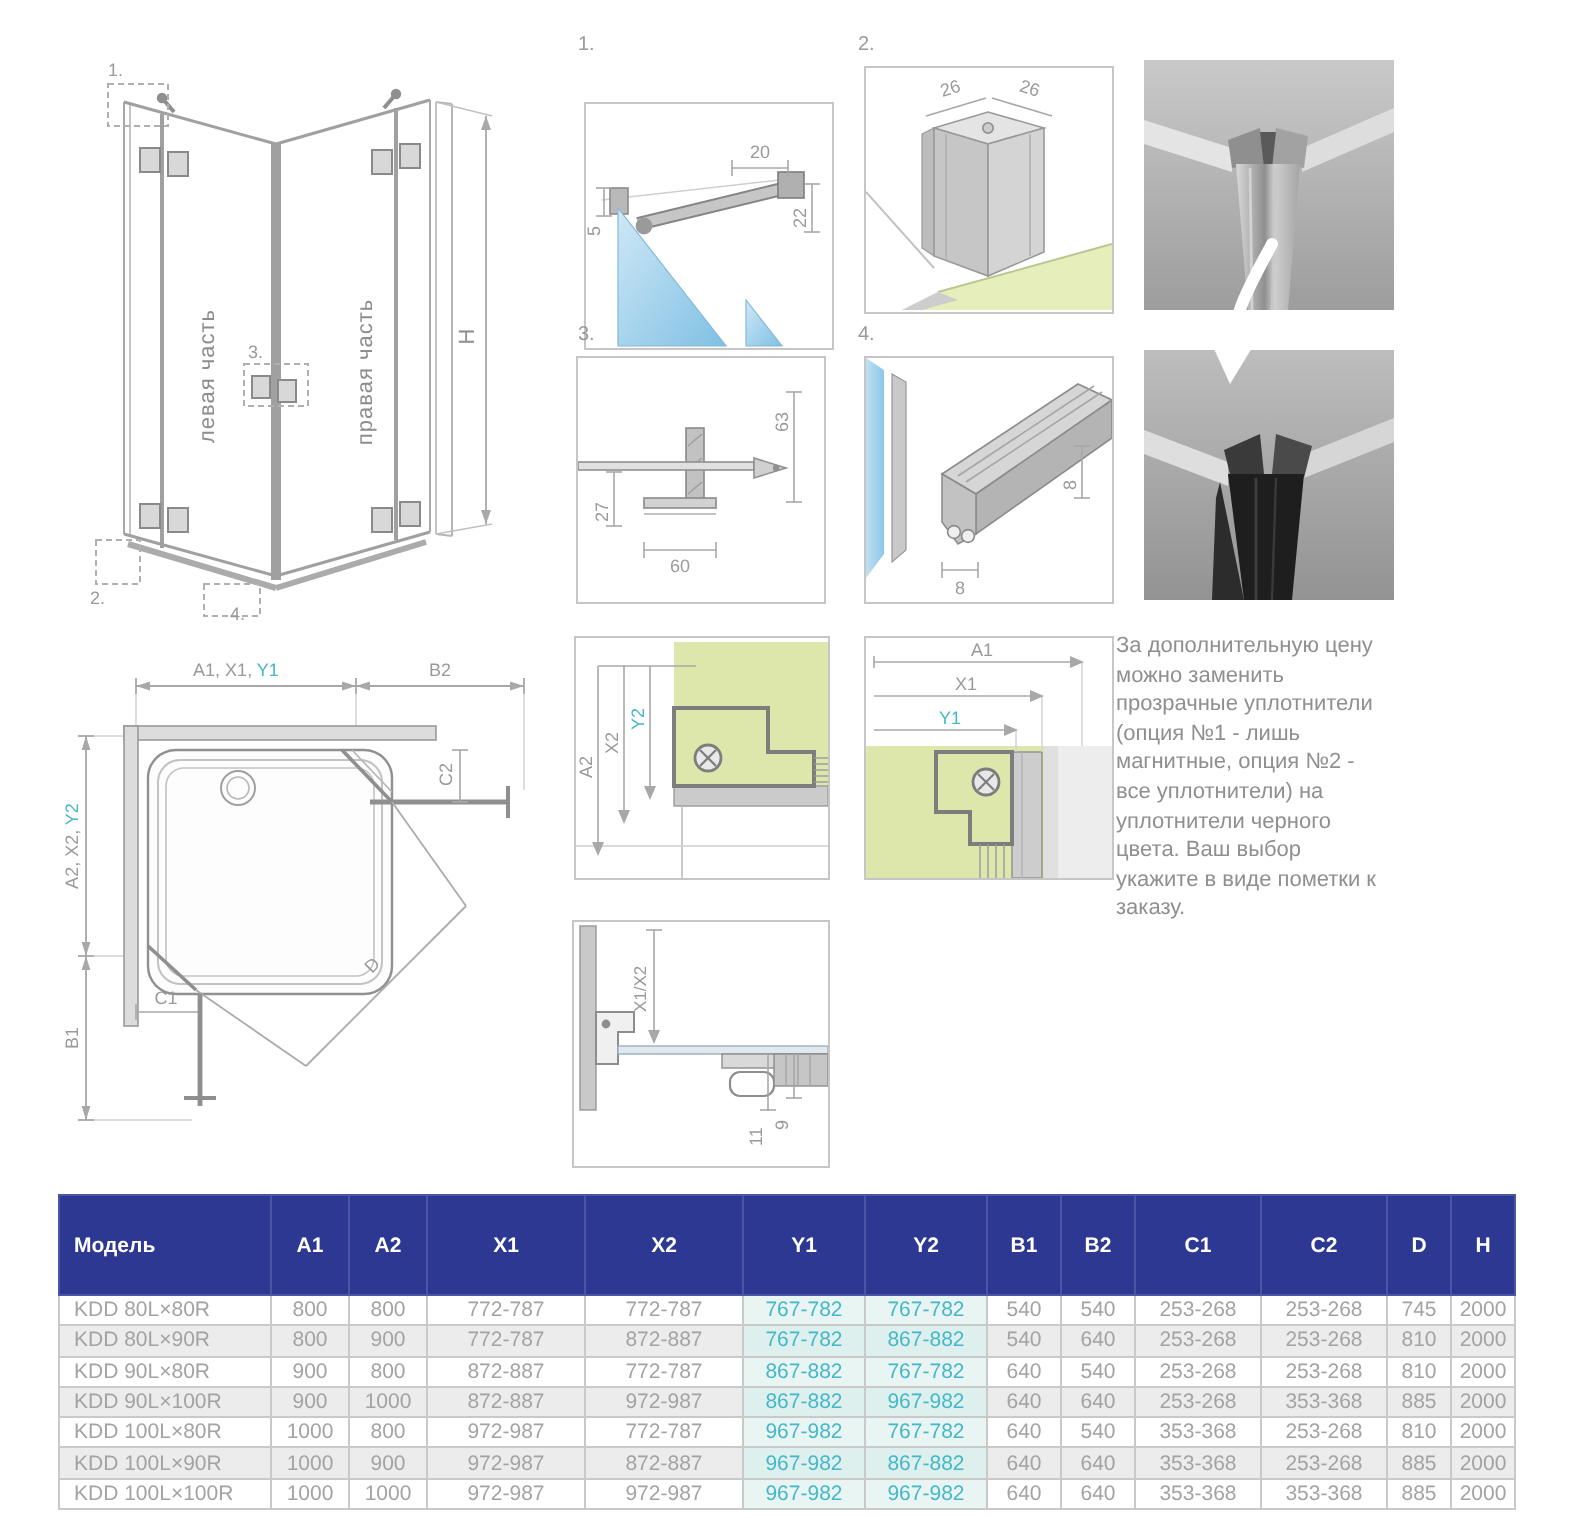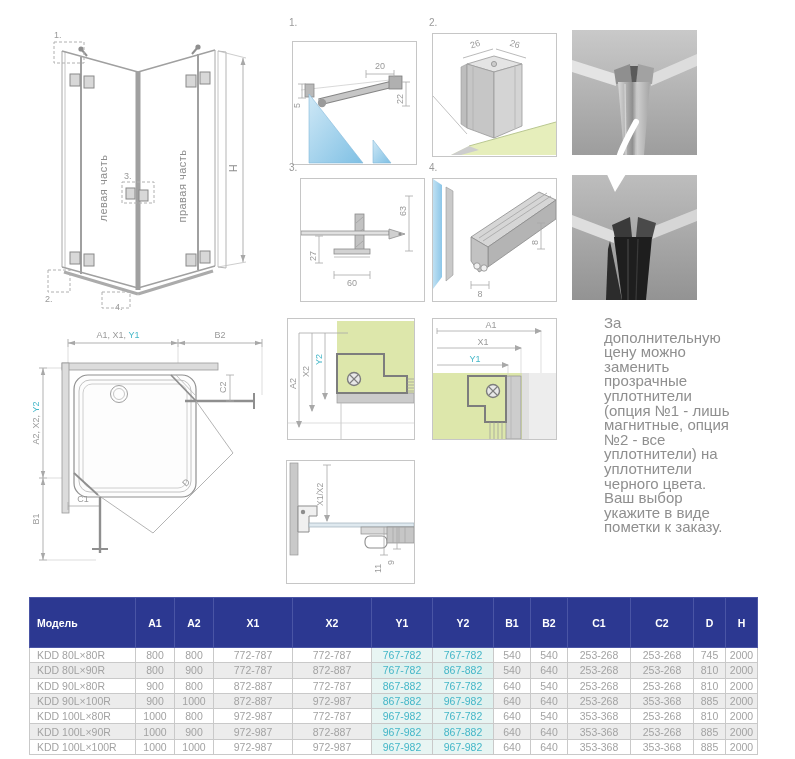--- a/index.html
+++ b/index.html
@@ -7,21 +7,21 @@
   .page { position:relative; width:795px; height:759px; background:#fff; overflow:hidden;
           font-family:"Liberation Sans", sans-serif; }
   svg { display:block; }
   svg text { font-family:"Liberation Sans", sans-serif; font-size:9px; fill:#9a9a9a; }
   svg text.big { font-size:11px; letter-spacing:0.5px; fill:#8d8d8d; }
   svg text.accent, .accent { fill:var(--accent); color:var(--accent); }
   .abs { position:absolute; }
   .dnum { position:absolute; font-size:10px; color:#9a9a9a; }
   .dbox { position:absolute; border:1px solid #c6c6c6; background:#fff; }
   .photo { position:absolute; width:125px; height:125px; }
-  .note { position:absolute; left:604px; top:316px; width:136px; font-size:15px;
+  .note { position:absolute; left:558px; top:316px; width:136px; font-size:11px;
           line-height:14.6px; color:#8f8f8f; }
   table.spec { position:absolute; left:29px; top:597px; border-collapse:collapse;
                table-layout:fixed; background:#fff; border:1px solid #b0b0b0; }
   table.spec th { background:var(--header-bg); color:#fff; font-weight:bold; font-size:10.5px;
                   height:17px; border:1px solid #4a55a5; padding:16px 2px; text-align:center; }
   table.spec td { font-size:10.5px; color:#a3a3a3; text-align:center; height:14.3px;
                   border:1px solid #c9c9c9; padding:0 1px; white-space:nowrap; overflow:hidden; }
   table.spec th.model, table.spec td.model { text-align:left; padding-left:7px; }
   table.spec tbody tr:nth-child(even) td { background:#ececec; }
   table.spec td.hl { color:var(--accent); background:#e8f5f3; }
@@ -88,21 +88,21 @@
     <text x="14" y="20">1.</text>
     <text x="5" y="284">2.</text>
     <text x="84" y="161">3.</text>
     <text x="75" y="292">4.</text>
 
     <text class="big" transform="translate(67,170) rotate(-90)" text-anchor="middle">левая часть</text>
     <text class="big" transform="translate(146,168) rotate(-90)" text-anchor="middle">правая часть</text>
   </svg>
 
   <span class="dnum" style="left:289px;top:17px">1.</span>
-  <div class="dbox" style="left:292px;top:41px;width:123px;height:122px">
+  <div class="dbox" style="left:292px;top:51px;width:123px;height:122px">
   <svg width="123" height="122" viewBox="0 0 123 122">
     <defs>
       <linearGradient id="g1" x1="0" y1="0" x2="1" y2="1">
         <stop offset="0" stop-color="#cfe8f6"></stop>
             <stop offset="1" stop-color="#7fc0e4"></stop>
       </linearGradient>
     </defs>
     <line x1="8" y1="48" x2="106" y2="37" stroke="#cfcfcf" stroke-width="0.8"></line>
     <rect x="12" y="42" width="9" height="13" fill="#b9b9b9" stroke="#8b8b8b" stroke-width="0.8"></rect>
     <polygon points="16,52 16,121 70,121" fill="url(#g1)" stroke="#85b9da" stroke-width="0.6"></polygon>
@@ -141,21 +141,21 @@
     <line x1="40" y1="33" x2="40" y2="96" stroke="#aeaeae" stroke-width="0.7"></line>
     <line x1="82" y1="33" x2="82" y2="94" stroke="#aeaeae" stroke-width="0.7"></line>
     <line x1="30" y1="24" x2="60" y2="15" stroke="#a8a8a8" stroke-width="0.8"></line>
     <line x1="63" y1="15" x2="93" y2="24" stroke="#a8a8a8" stroke-width="0.8"></line>
     <text transform="translate(43,13) rotate(-17)" text-anchor="middle">26</text>
     <text transform="translate(81,13) rotate(17)" text-anchor="middle">26</text>
   </svg>
   </div>
 
   <span class="dnum" style="left:289px;top:162px">3.</span>
-  <div class="dbox" style="left:300px;top:178px;width:123px;height:122px">
+  <div class="dbox" style="left:288px;top:178px;width:123px;height:122px">
   <svg width="123" height="122" viewBox="0 0 123 122">
     <rect x="54" y="35" width="9" height="37" fill="#c2c2c2" stroke="#8a8a8a" stroke-width="0.8"></rect>
     <line x1="55" y1="44" x2="62" y2="38" stroke="#9d9d9d" stroke-width="0.7"></line>
     <line x1="55" y1="56" x2="62" y2="50" stroke="#9d9d9d" stroke-width="0.7"></line>
     <line x1="55" y1="68" x2="62" y2="62" stroke="#9d9d9d" stroke-width="0.7"></line>
     <rect x="33" y="70" width="36" height="5" fill="#d2d2d2" stroke="#8a8a8a" stroke-width="0.8"></rect>
     <line x1="33" y1="78" x2="69" y2="78" stroke="#b0b0b0" stroke-width="0.8"></line>
     <rect x="0" y="52" width="88" height="4" fill="#e0e0e0" stroke="#909090" stroke-width="0.8"></rect>
     <polygon points="88,50 104,55 88,60" fill="#d0d0d0" stroke="#909090" stroke-width="0.8"></polygon>
     <circle cx="99" cy="55" r="1.6" fill="#909090"></circle>

